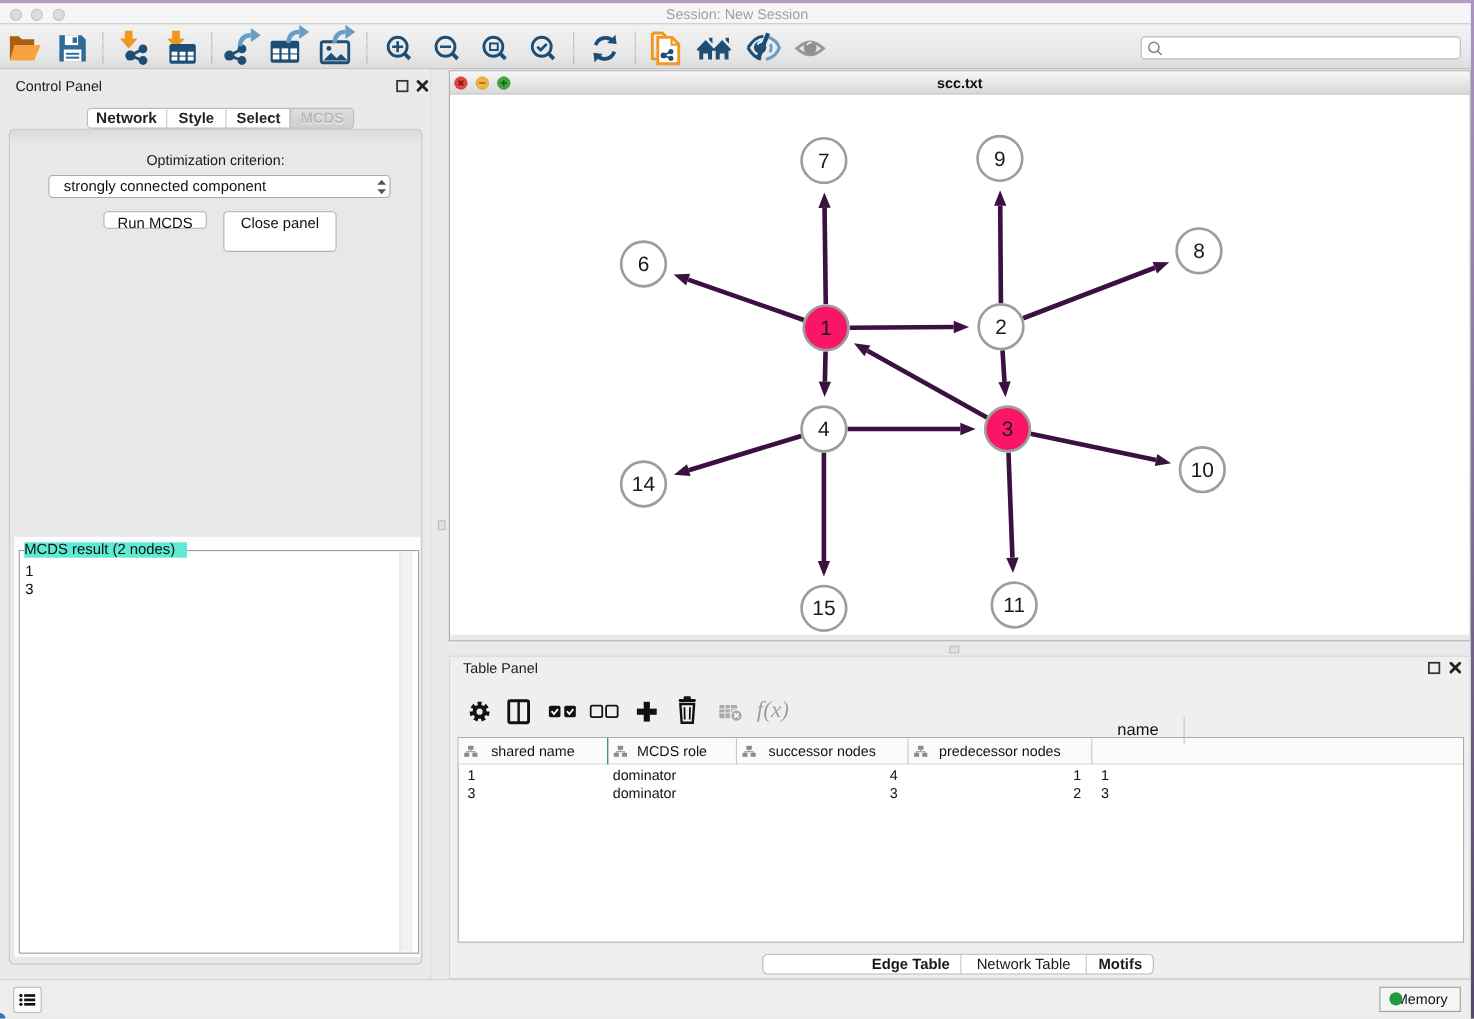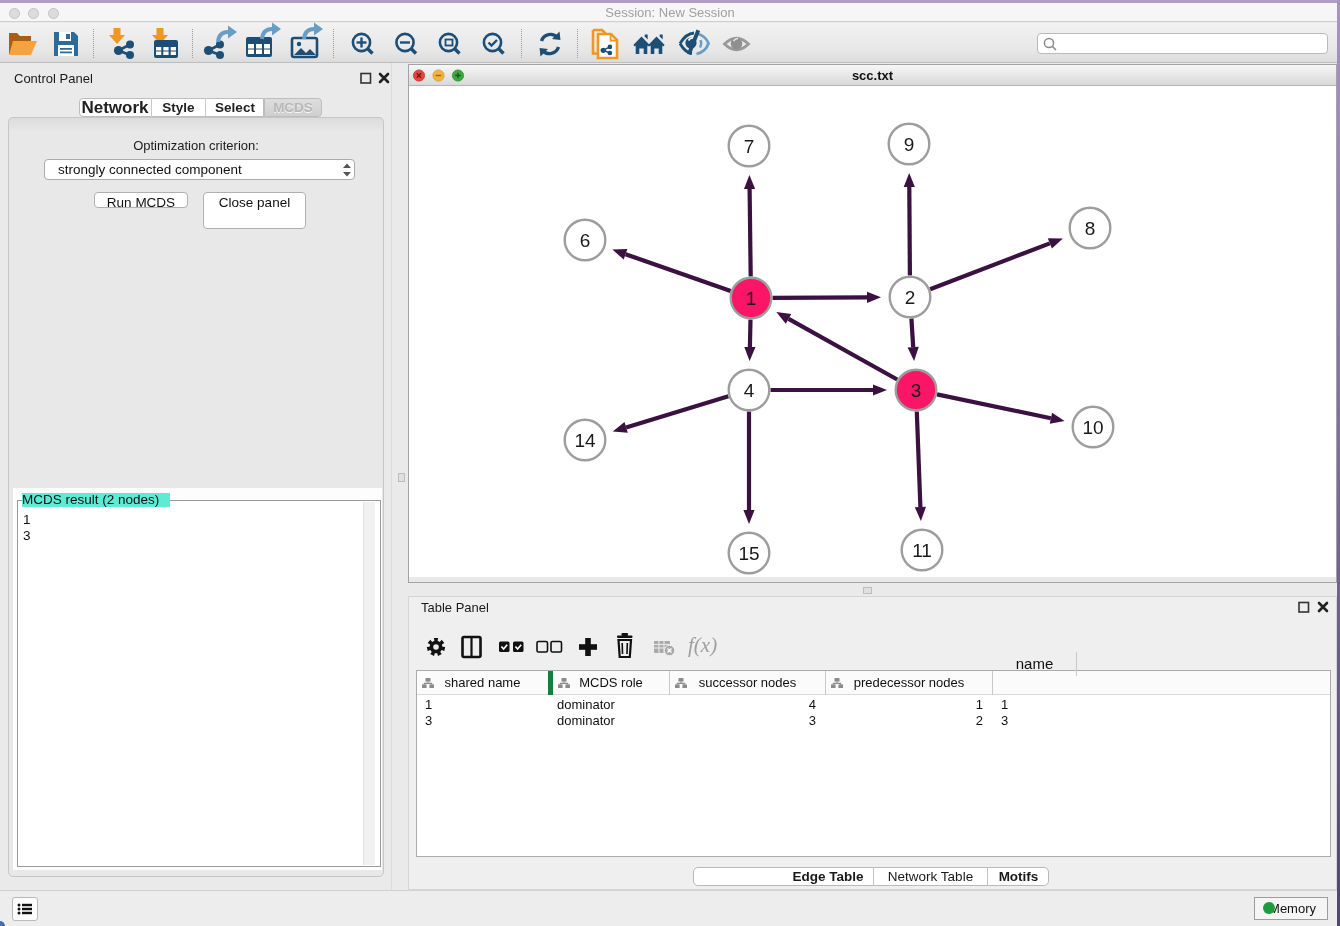--- a/index.html
+++ b/index.html
@@ -116,21 +116,21 @@
 
 <div class="abs" style="left:0;top:63px;width:392px;height:827px;background:#eaeaea;border-right:1px solid #dcdcdc;"></div>
 <div class="abs" style="left:14px;top:71px;width:200px;height:16px;line-height:16px;font-size:13px;color:#1a1a1a;">Control Panel</div>
 <svg class="abs" style="left:358px;top:71px;" width="34" height="16">
 <rect x="3" y="2.5" width="9.5" height="9.5" fill="none" stroke="#333" stroke-width="1.6"></rect>
 <path d="M 22 3 l 8 8 M 30 3 l -8 8" stroke="#222" stroke-width="2.6" stroke-linecap="round"></path>
 </svg>
 
 <div class="abs" style="left:79px;top:98px;width:185px;height:19px;background:#fff;border:1px solid #bdbdbd;border-radius:4px 0 0 4px;"></div>
 <div class="abs" style="left:264px;top:98px;width:58px;height:19px;background:linear-gradient(#dedede,#cfcfcf);border:1px solid #bdbdbd;border-radius:0 4px 4px 0;"></div>
-<div class="abs" style="left:79px;top:98px;width:73px;height:19px;line-height:19px;text-align:center;font-size:17px;font-weight:bold;color:#222;border-right:1px solid #c9c9c9;">Network</div>
+<div class="abs" style="left:79px;top:98px;width:73px;height:19px;line-height:19px;text-align:center;font-size:14px;font-weight:bold;color:#222;border-right:1px solid #c9c9c9;">Network</div>
 <div class="abs" style="left:152px;top:98px;width:54px;height:19px;line-height:19px;text-align:center;font-size:13.5px;font-weight:bold;color:#222;border-right:1px solid #c9c9c9;">Style</div>
 <div class="abs" style="left:206px;top:98px;width:58px;height:19px;line-height:19px;text-align:center;font-size:13.5px;font-weight:bold;color:#222;">Select</div>
 <div class="abs" style="left:264px;top:98px;width:58px;height:19px;line-height:19px;text-align:center;font-size:13.5px;font-weight:bold;color:#b8b8b8;text-shadow:0 1px 0 #f5f5f5;">MCDS</div>
 
 <div class="abs" style="left:8px;top:117px;width:376px;height:760px;background:linear-gradient(#dcdcdc,#e8e8e8 14px);border:1px solid #c6c6c6;border-radius:5px;"></div>
 <div class="abs" style="left:8px;top:138px;width:376px;height:15px;text-align:center;font-size:13px;color:#1a1a1a;">Optimization criterion:</div>
 <div class="abs" style="left:44px;top:159px;width:311px;height:21px;background:#fff;border:1px solid #ababab;border-radius:4px;line-height:20px;font-size:13.5px;color:#111;padding-left:13px;">strongly connected component</div>
 <svg class="abs" style="left:340px;top:162px;" width="14" height="16">
     <path d="M 3 6 l 4 -4.5 l 4 4.5 z M 3 10 l 4 4.5 l 4 -4.5 z" fill="#555"></path>
   </svg>
@@ -242,21 +242,21 @@
 <line x1="246" y1="52" x2="262" y2="52" stroke="#e4e4e4" stroke-width="1.2"></line>
 <line x1="251" y1="45" x2="251" y2="57" stroke="#e4e4e4" stroke-width="1.2"></line>
 <line x1="256" y1="45" x2="256" y2="57" stroke="#e4e4e4" stroke-width="1.2"></line>
 <circle cx="261.5" cy="54.5" r="5.2" fill="#a9a9a9" stroke="#efefef" stroke-width="1"></circle>
 <path d="M 259.5 52.5 l 4 4 M 263.5 52.5 l -4 4" stroke="#fff" stroke-width="1.4"></path>
   </svg>
 <div class="abs" style="left:688px;top:633px;width:60px;height:26px;font-size:21px;font-style:italic;color:#9f9f9f;font-family:'Liberation Serif',serif;">f(x)</div>
 
 <div class="abs" style="left:416px;top:670px;width:915px;height:187px;background:#fff;border:1px solid #ababab;"></div>
 <div class="abs" style="left:417px;top:671px;width:913px;height:24px;background:#fbfbfb;border-bottom:1px solid #d9d9d9;"></div>
-<div class="abs" style="left:417px;top:671px;width:136px;height:24px;line-height:24px;text-align:center;font-size:13px;color:#111;border-right:5px solid #15803d;">shared name</div>
+<div class="abs" style="left:417px;top:671px;width:136px;height:24px;line-height:24px;text-align:center;font-size:13px;color:#111;border-right:1px solid #15803d;">shared name</div>
 <svg class="abs" style="left:421px;top:677px;" width="14" height="12">
     <rect x="4.5" y="1" width="5" height="3.6" fill="#8b8b8b"></rect>
     <rect x="1" y="7.4" width="4.6" height="3.6" fill="#8b8b8b"></rect>
     <rect x="8.4" y="7.4" width="4.6" height="3.6" fill="#8b8b8b"></rect>
     <path d="M 7 4.6 v 1.2 M 3.3 7.4 v -1 h 7.4 v 1" fill="none" stroke="#8b8b8b" stroke-width="1.1"></path>
   </svg>
 <div class="abs" style="left:553px;top:671px;width:117px;height:24px;line-height:24px;text-align:center;font-size:13px;color:#111;border-right:1px solid #c8c8c8;">MCDS role</div>
 <svg class="abs" style="left:557px;top:677px;" width="14" height="12">
     <rect x="4.5" y="1" width="5" height="3.6" fill="#8b8b8b"></rect>
     <rect x="1" y="7.4" width="4.6" height="3.6" fill="#8b8b8b"></rect>

